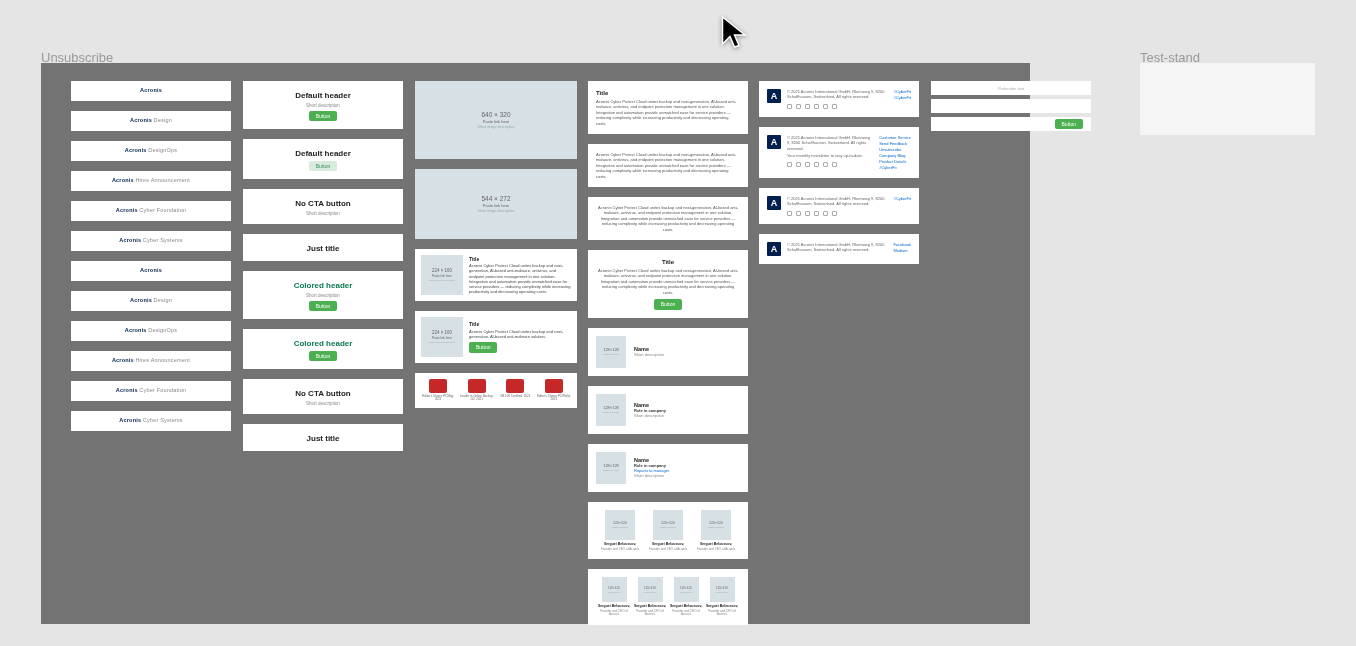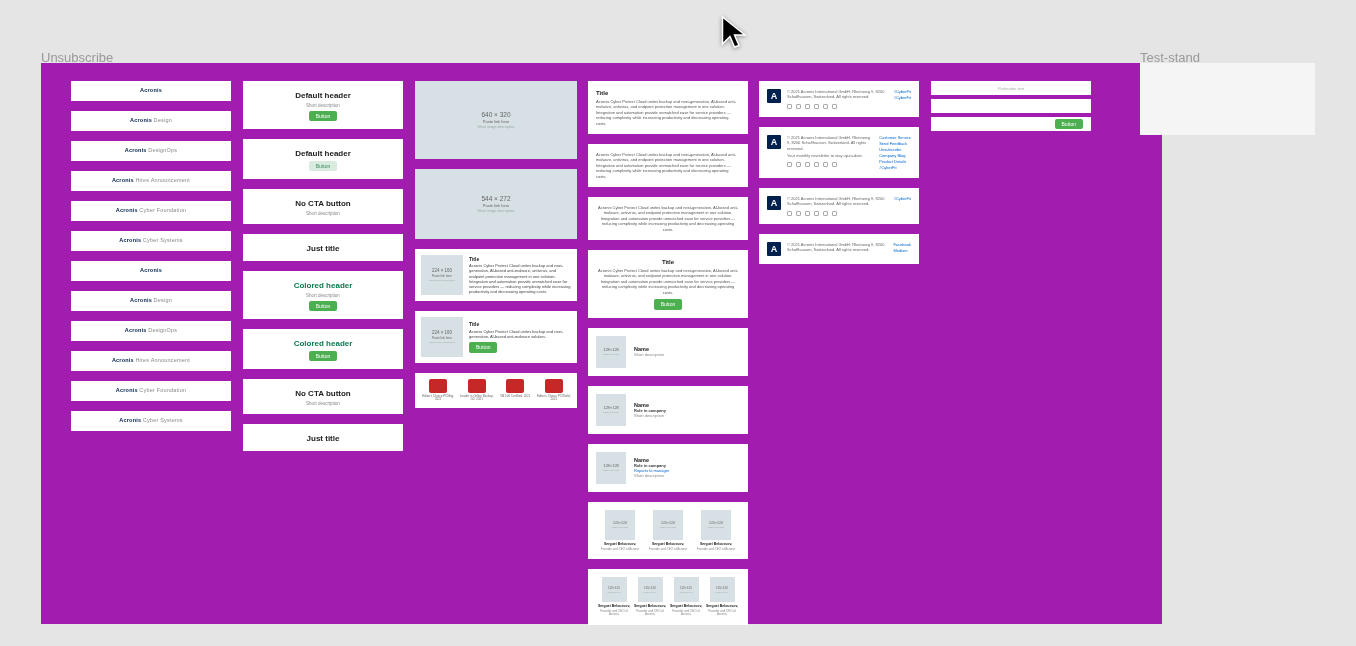--- a/index.html
+++ b/index.html
@@ -8,21 +8,21 @@
     font-family: -apple-system, BlinkMacSystemFont, "Segoe UI", Arial, sans-serif;
     width: 1356px;
     height: 646px;
     overflow: hidden;
     position: relative;
   }
   .section-title { font-size: 13px; color: #999; font-weight: 400; }
   .components-title { position: absolute; left: 41px; top: 50px; }
   .teststand-title  { position: absolute; left: 1140px; top: 50px; }
 
-  .canvas { position: absolute; left: 41px; top: 63px; width: 1121px; height: 561px; background: #a21caf; }
+  .canvas { position: absolute; left: 41px; top: 63px; width: 989px; height: 561px; background: #737373; }
   .teststand { position: absolute; left: 1140px; top: 63px; width: 175px; height: 72px; background: #f5f5f5; }
 
   
   .col { position: absolute; top: 18px; display: flex; flex-direction: column; gap: 10px; }
   .col1 { left: 30px;  width: 160px; }
   .col2 { left: 202px; width: 160px; }
   .col3 { left: 374px; width: 162px; }
   .col4 { left: 547px; width: 160px; }
   .col5 { left: 718px; width: 160px; }
   .col6 { left: 890px; width: 160px; }

